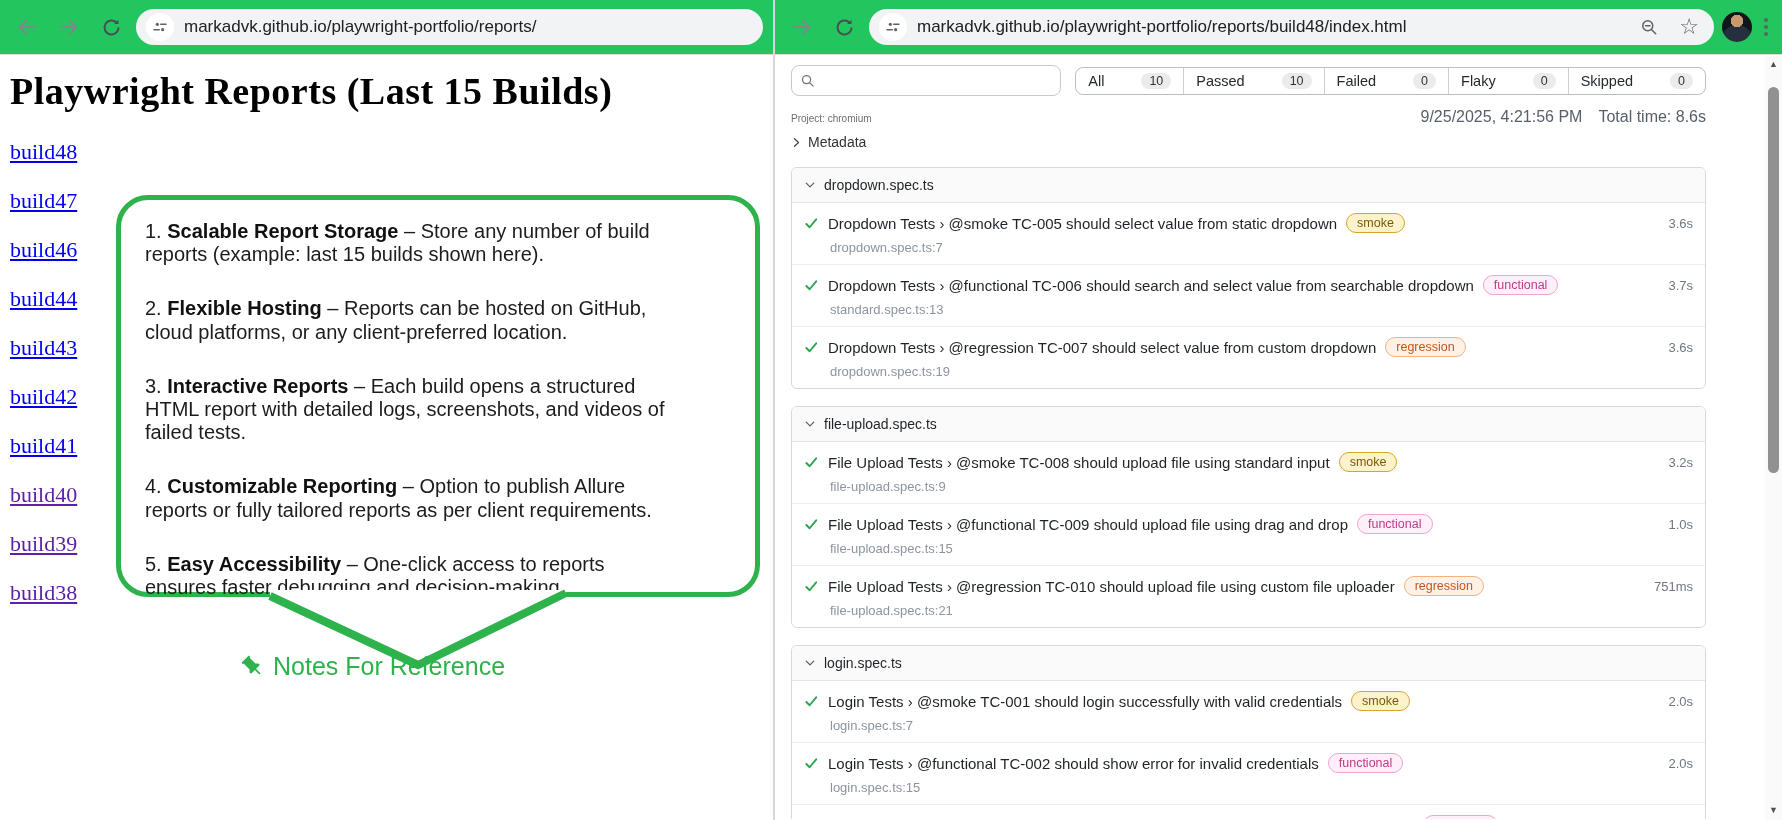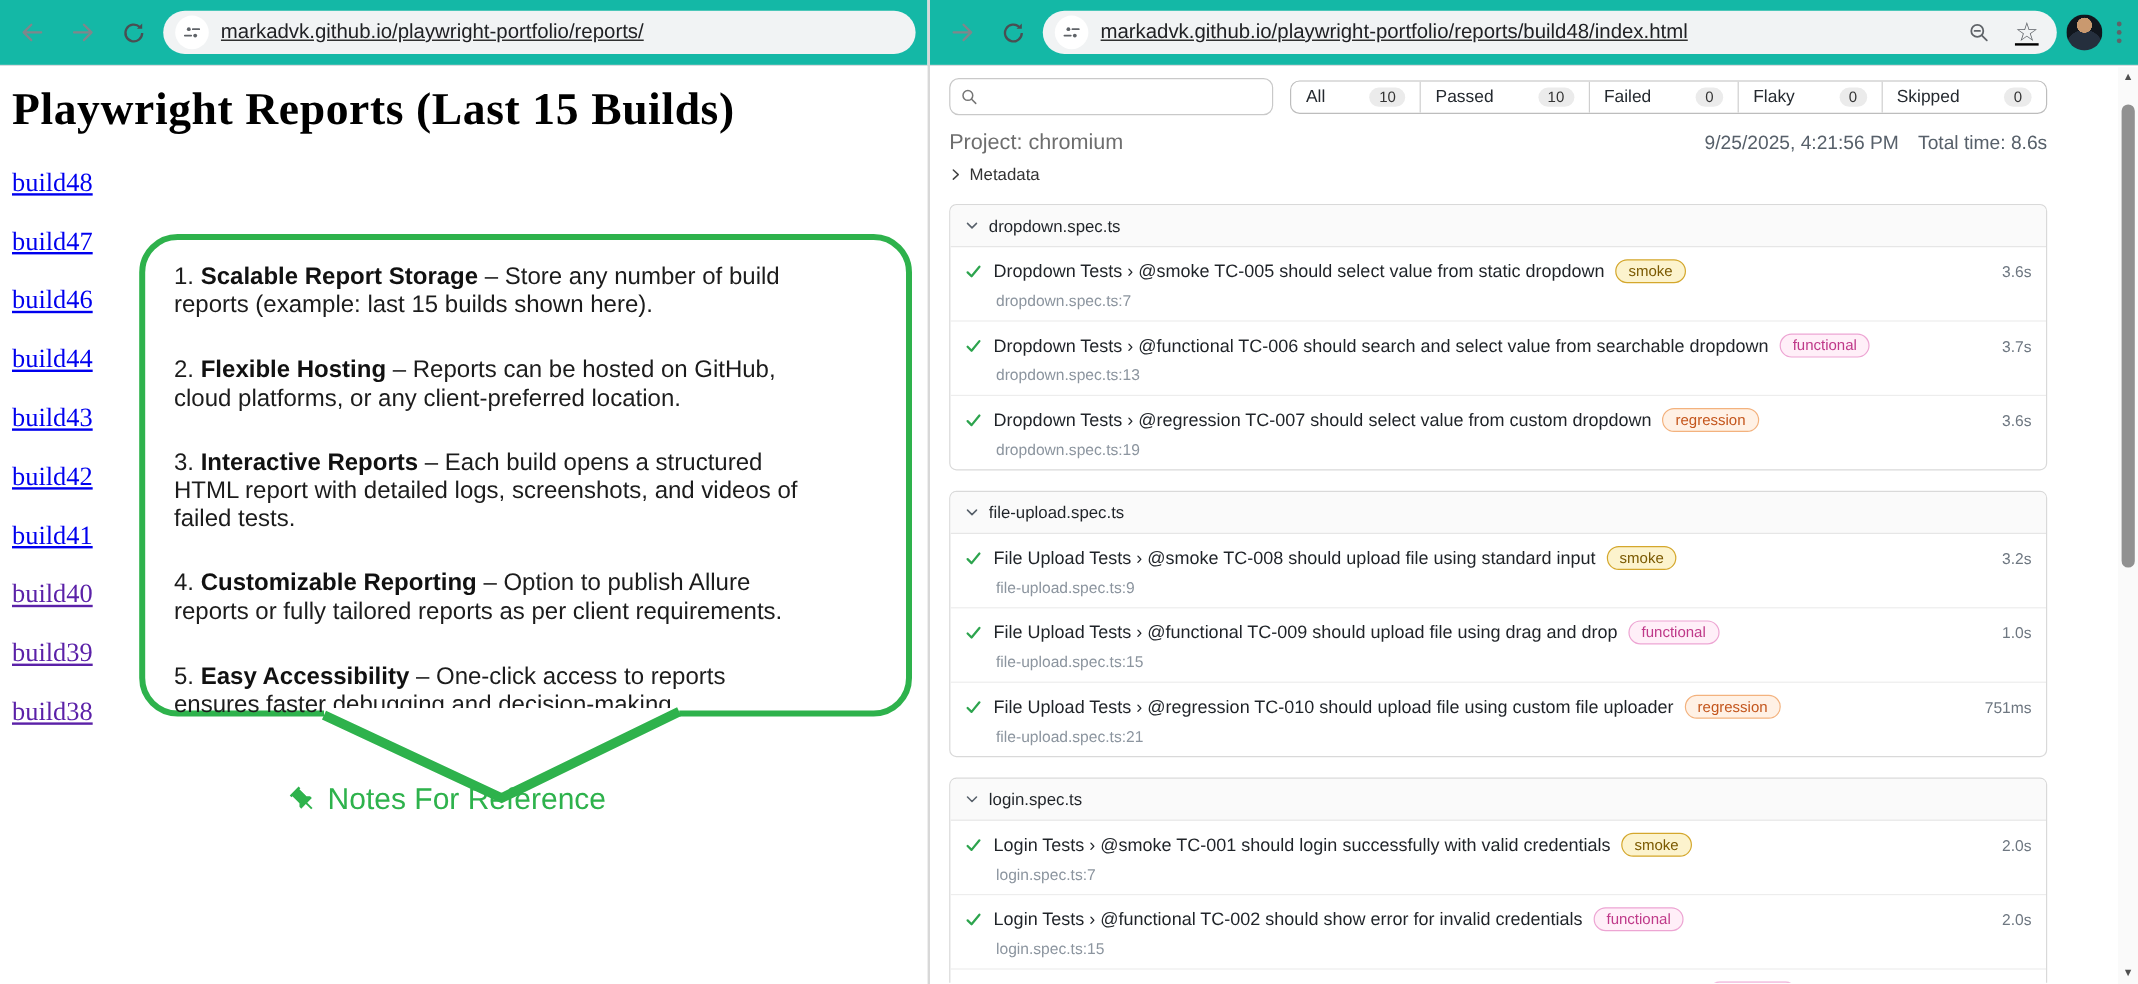--- a/index.html
+++ b/index.html
@@ -5,21 +5,21 @@
   * { box-sizing: border-box; margin: 0; padding: 0; }
   html,body { width:1782px; height:820px; overflow:hidden; background:#fff;
               font-family:"Liberation Sans", sans-serif; }
   .desktop { display:flex; width:1782px; height:820px; }
 
   
   .bwindow { background:#fff; height:820px; position:relative; }
   .bwindow.left  { width:773px; }
   .bwindow.right { width:1009px; border-left:2px solid #d8d8d8; }
   .toolbar { height:55px; display:flex; align-items:center; gap:8px;
-             padding:0 10px; background:#14b8a6; border-bottom:1px solid #dadce0;text-decoration:underline; }
+             padding:0 10px; background:#22c55e; border-bottom:1px solid #dadce0; }
   .navbtn { width:34px; height:34px; display:flex; align-items:center; justify-content:center;
             border-radius:50%; flex:0 0 auto; cursor:pointer; }
   .addrpill { flex:1; height:36px; background:#f1f3f4; border-radius:18px;
               display:flex; align-items:center; gap:10px; padding:0 10px; min-width:0; }
   .siteinfo { width:28px; height:28px; background:#fff; border-radius:50%; flex:0 0 auto;
               display:flex; align-items:center; justify-content:center; }
   .url { font-size:17px; color:#202124; white-space:nowrap; overflow:hidden; flex:1; }
   .pill-ico { flex:0 0 auto; display:flex; align-items:center; justify-content:center; width:30px; }
   .star { font-size:22px; color:#5f6368; line-height:1; }
   .avatar { width:30px; height:30px; border-radius:50%; flex:0 0 auto; overflow:hidden;
@@ -57,21 +57,21 @@
   .searchbox input { border:none; outline:none; flex:1; font-size:14px; background:transparent; }
   .filterbar { display:flex; border:1px solid #bdbdbd; border-radius:8px; overflow:hidden;
                flex:0 0 auto; background:#fff; }
   .fcell { display:flex; align-items:center; gap:7px; padding:5px 12px;
            border-right:1px solid #cfcfcf; cursor:pointer; }
   .fcell:last-child { border-right:none; }
   .flabel { font-weight:normal; font-size:14.5px; color:#24292f; }
   .fcount { background:#ebebeb; border-radius:10px; padding:1px 8px; font-size:12.5px; color:#333;margin-left:30px; }
 
   .meta-row { display:flex; justify-content:space-between; margin-top:12px; align-items:baseline; }
-  .project { color:#6e6e6e; font-size:18px; }
+  .project { color:#6e6e6e; font-size:10px; }
   .times { color:#57606a; font-size:16px; display:flex; gap:16px; }
   .metadata-row { display:flex; align-items:center; gap:6px; margin-top:8px;
                   color:#333; font-size:14px; cursor:pointer; }
 
   .group { border:1px solid #d9d9d9; border-radius:6px; margin-top:17px; overflow:hidden; background:#fff; }
   .group-head { background:#fafafa; border-bottom:1px solid #e6e6e6; padding:9px 12px;
                 display:flex; align-items:center; gap:8px; font-size:14px; color:#1f2328; cursor:pointer; }
   .trow { padding:10px 12px 9px 12px; border-bottom:1px solid #ededed; cursor:pointer; }
   .trow:last-child { border-bottom:none; }
   .trow-main { display:flex; align-items:center; gap:9px; }
@@ -279,21 +279,21 @@
             </div>
             <div class="trow">
               <div class="trow-main">
                 <svg width="15" height="15" viewBox="0 0 16 16" style="flex:0 0 auto">
                   <path d="M2.5 8.5l3.5 3.5 7-8.5" fill="none" stroke="#2da44e" stroke-width="2" stroke-linecap="round" stroke-linejoin="round"></path>
                 </svg>
                 <span class="ttitle">Dropdown Tests › @functional TC-006 should search and select value from searchable dropdown</span>
                 <span class="tag tag-functional">functional</span>
                 <span class="tdur">3.7s</span>
               </div>
-              <div class="tloc">dropdown.spec.ts:13</div>
+              <div class="tloc">standard.spec.ts:13</div>
             </div>
             <div class="trow">
               <div class="trow-main">
                 <svg width="15" height="15" viewBox="0 0 16 16" style="flex:0 0 auto">
                   <path d="M2.5 8.5l3.5 3.5 7-8.5" fill="none" stroke="#2da44e" stroke-width="2" stroke-linecap="round" stroke-linejoin="round"></path>
                 </svg>
                 <span class="ttitle">Dropdown Tests › @regression TC-007 should select value from custom dropdown</span>
                 <span class="tag tag-regression">regression</span>
                 <span class="tdur">3.6s</span>
               </div>

